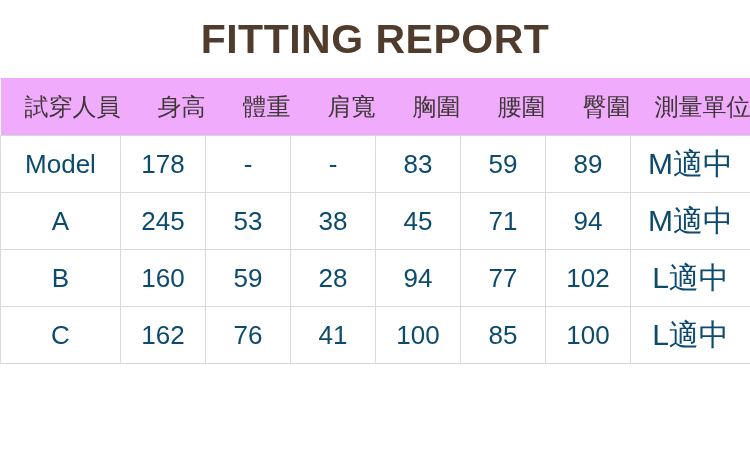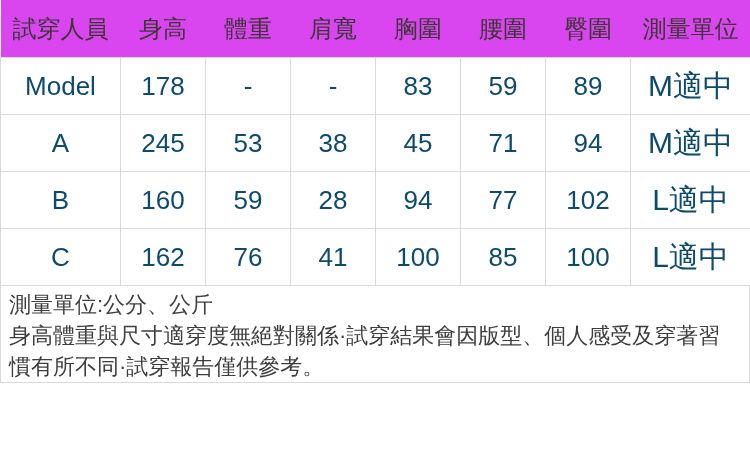--- a/index.html
+++ b/index.html
@@ -30,26 +30,26 @@
     color: #503c2d;
   }
   table.fit-table {
     width: 750px;
     border-collapse: collapse;
     table-layout: fixed;
   }
   col.wide { width: 120px; }
   col.norm { width: 85px; }
   .fit-table th {
-    background: #d946ef;
+    background: #f0abfc;
     height: 57px;
     font-weight: 400;
     font-size: 24px;
     color: #3c3734;
-    text-align: center;
+    text-align: right;
     padding: 0;
   }
   .fit-table td {
     border: 1px solid #d9d9d9;
     height: 56px;
     text-align: center;
     vertical-align: middle;
     font-size: 26px;
     font-weight: 400;
     color: #0c4a6e;
@@ -69,20 +69,21 @@
     line-height: 31px;
     color: #3d3d3d;
   }
   .footer p { margin: 0; }
 </style>
 </head>
 <body>
 
 <div class="page">
 
+  <h1 class="title">FITTING REPORT</h1>
 
   <table class="fit-table">
     <colgroup>
       <col class="wide">
         <col class="norm">
         <col class="norm">
         <col class="norm">
       <col class="norm">
         <col class="norm">
         <col class="norm">
@@ -137,18 +138,14 @@
         <td>76</td>
         <td>41</td>
         <td>100</td>
         <td>85</td>
         <td>100</td>
         <td class="size-col">L適中</td>
       </tr>
     </tbody>
   </table>
 
-  <div class="footer">
-    <p>測量單位:公分、公斤</p>
-    <p>身高體重與尺寸適穿度無絕對關係·試穿結果會因版型、個人感受及穿著習慣有所不同·試穿報告僅供參考。</p>
-  </div>
 
 </div>
 
 </body></html>

